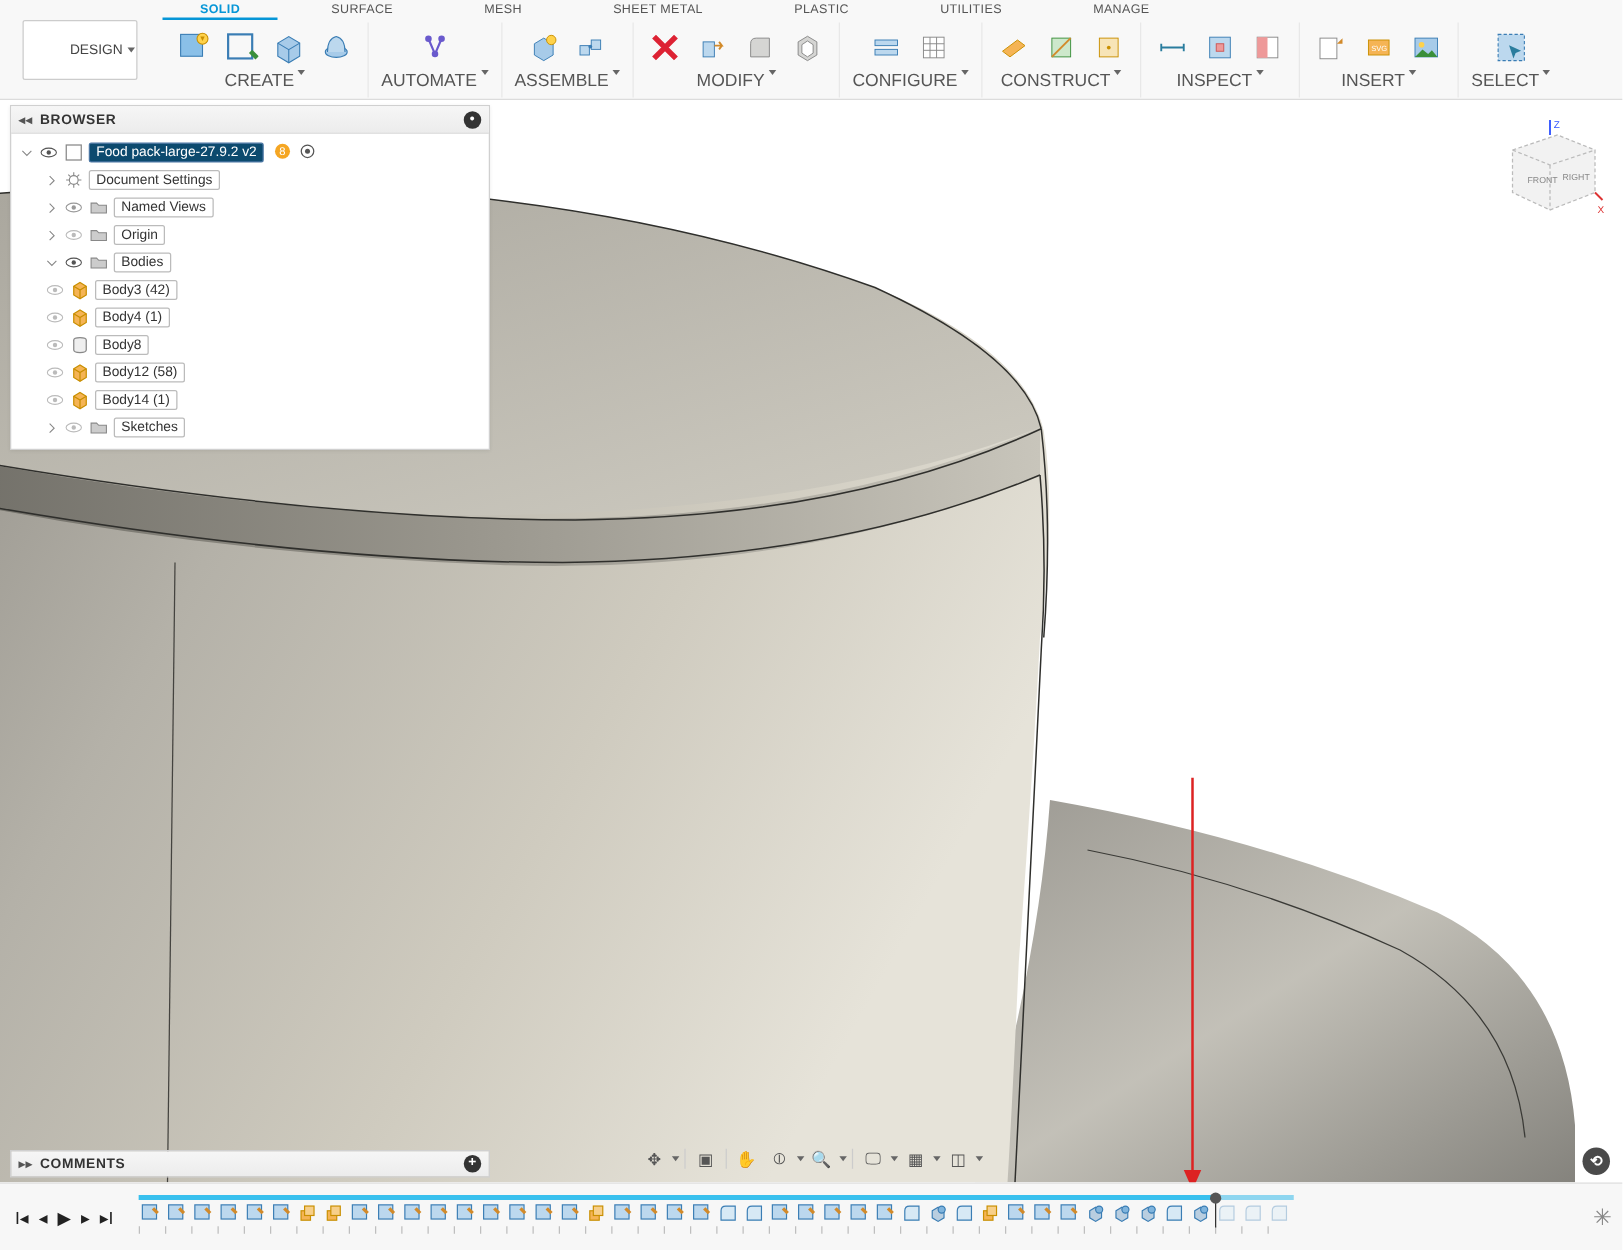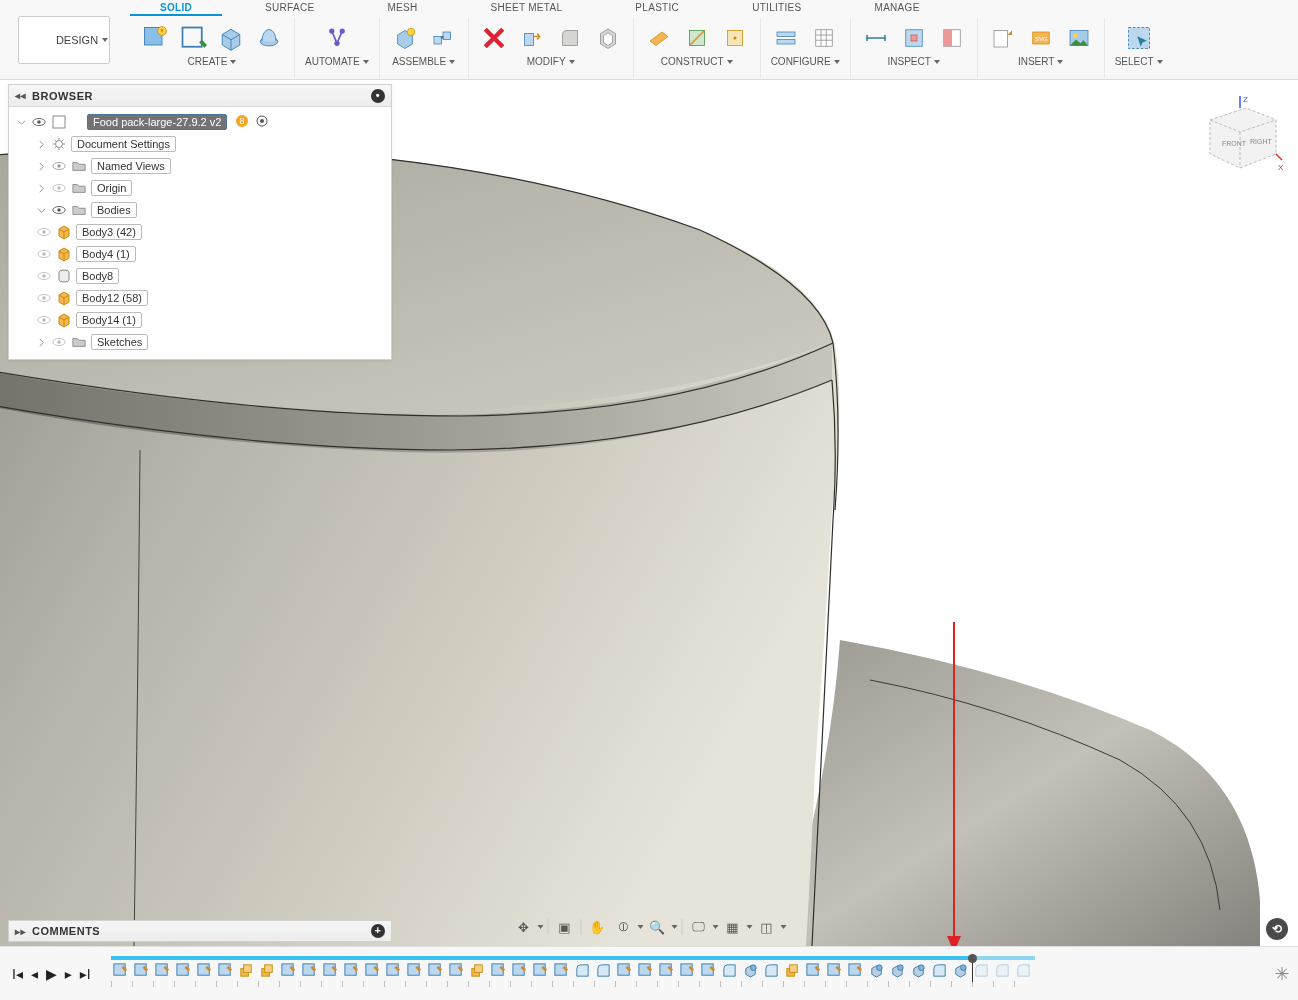--- a/index.html
+++ b/index.html
@@ -8,42 +8,42 @@
   
   .ribbon { position: absolute; left: 0; top: 0; width: 100%; height: 80px; background: #f8f8f8; border-bottom: 1px solid #dcdcdc; }
   .tab-strip { position: absolute; left: 130px; top: 0; height: 16px; display: flex; gap: 13px; font-size: 10px; color: #555; letter-spacing: .3px; }
   .tab-strip div { padding: 2px 30px 0 30px; cursor: pointer; white-space: nowrap; }
   .tab-strip .active { color: #0696d7; border-bottom: 2px solid #0696d7; font-weight: 600; }
 
   .groups { position: absolute; left: 130px; top: 18px; height: 60px; display: flex; }
   .grp { display: flex; flex-direction: column; align-items: center; padding: 0 10px; border-right: 1px solid #e8e8e8; }
   .grp:last-child { border-right: none; }
   .grp-icons { display: flex; gap: 8px; height: 40px; align-items: center; }
-  .grp-label { font-size: 10px; color: #555; margin-top: -2px; display: flex; align-items: center; gap: 3px; }
+  .grp-label { font-size: 14px; color: #555; margin-top: -2px; display: flex; align-items: flex-start; gap: 3px; }
   .caret { display: inline-block; border-left: 3px solid transparent; border-right: 3px solid transparent; border-top: 4px solid #666; }
 
   .design-btn { position: absolute; left: 18px; top: 16px; width: 92px; height: 48px; background: #fff; border: 1px solid #ccc; border-radius: 2px; display: flex; align-items: center; justify-content: center; font-size: 11px; color: #444; gap: 4px; cursor: pointer; padding-left: 36px; }
 
   .ic { width: 30px; height: 30px; display: flex; align-items: center; justify-content: center; cursor: pointer; }
   .ic svg { width: 28px; height: 28px; }
   .ic.sm svg { width: 24px; height: 24px; }
 
   
   .browser { position: absolute; left: 8px; top: 84px; width: 384px; background: #fff; border: 1px solid #d0d0d0; box-shadow: 0 1px 3px rgba(0,0,0,.08); font-size: 11px; }
   .browser-hdr { height: 22px; background: linear-gradient(#f6f6f6,#ececec); border-bottom: 1px solid #d7d7d7; display: flex; align-items: center; padding: 0 6px; font-weight: 600; color: #333; letter-spacing: .5px; }
   .browser-hdr .txt { flex: 1; }
   .collapse-arrows { font-size: 10px; color: #555; margin-right: 6px; cursor: pointer; }
   .circ-btn { width: 14px; height: 14px; border-radius: 50%; background: #333; color: #fff; font-size: 11px; line-height: 12px; text-align: center; cursor: pointer; }
 
   .tree { padding: 4px 0 6px 0; }
   .node { display: flex; align-items: center; height: 22px; gap: 4px; padding-left: 6px; }
   .node .vis { width: 16px; height: 16px; display:flex; align-items:center; justify-content:center; cursor:pointer; }
   .node .lbl { padding: 1px 5px; border: 1px solid transparent; border-radius: 2px; color: #333; white-space: nowrap; cursor:pointer; }
   .node.boxed .lbl { border-color: #bbb; background: #fff; }
-  .node.root .lbl { background: #737373; color: #fff; border-color: #4a76a3; margin-left: 16px; }
+  .node.root .lbl { background: #0c4a6e; color: #fff; border-color: #4a76a3; }
   .expander { width: 12px; height: 12px; display:flex; align-items:center; justify-content:center; cursor:pointer; color:#666; }
   .expander svg { width: 9px; height: 9px; }
   .ind1 { padding-left: 26px; }
   .ind3 { padding-left: 27px; }
 
   
   .eye svg, .folder svg, .cube svg, .gear svg, .cyl svg { width:14px; height:14px; }
 
   
   .viewport { position: absolute; left:0; top:80px; right:0; bottom:54px; background: #fff; z-index:-1; }
@@ -247,59 +247,59 @@
       <div class="grp-label">
           <span>MODIFY</span>
           <span class="caret"></span>
         </div>
     </div>
 
     <div class="grp">
       <div class="grp-icons">
         <span class="ic sm">
             <svg viewBox="0 0 32 32">
+              <rect x="4" y="8" width="24" height="6" fill="#bcd8ee" stroke="#3a7db4"></rect>
+              <rect x="4" y="18" width="24" height="6" fill="#bcd8ee" stroke="#3a7db4"></rect>
+            </svg>
+          </span>
+        <span class="ic sm">
+            <svg viewBox="0 0 32 32">
+              <rect x="5" y="5" width="22" height="22" fill="#fff" stroke="#888"></rect>
+              <path d="M5 12h22M5 19h22M12 5v22M19 5v22" stroke="#888"></path>
+            </svg>
+          </span>
+      </div>
+      <div class="grp-label">
+          <span>CONFIGURE</span>
+          <span class="caret"></span>
+        </div>
+    </div>
+
+    <div class="grp">
+      <div class="grp-icons">
+        <span class="ic sm">
+            <svg viewBox="0 0 32 32">
               <path d="M4 20 L20 8 28 14 12 26 Z" fill="#f5b455" stroke="#c98f00"></path>
             </svg>
           </span>
         <span class="ic sm">
             <svg viewBox="0 0 32 32">
               <rect x="6" y="6" width="20" height="20" fill="#cde8cb" stroke="#3a8f3a"></rect>
               <line x1="6" y1="26" x2="26" y2="6" stroke="#d28a2a" stroke-width="2"></line>
             </svg>
           </span>
         <span class="ic sm">
             <svg viewBox="0 0 32 32">
               <rect x="6" y="6" width="20" height="20" fill="#f7e4b7" stroke="#c98f00"></rect>
               <circle cx="16" cy="16" r="2" fill="#c98f00"></circle>
             </svg>
           </span>
       </div>
       <div class="grp-label">
           <span>CONSTRUCT</span>
-          <span class="caret"></span>
-        </div>
-    </div>
-
-    <div class="grp">
-      <div class="grp-icons">
-        <span class="ic sm">
-            <svg viewBox="0 0 32 32">
-              <rect x="4" y="8" width="24" height="6" fill="#bcd8ee" stroke="#3a7db4"></rect>
-              <rect x="4" y="18" width="24" height="6" fill="#bcd8ee" stroke="#3a7db4"></rect>
-            </svg>
-          </span>
-        <span class="ic sm">
-            <svg viewBox="0 0 32 32">
-              <rect x="5" y="5" width="22" height="22" fill="#fff" stroke="#888"></rect>
-              <path d="M5 12h22M5 19h22M12 5v22M19 5v22" stroke="#888"></path>
-            </svg>
-          </span>
-      </div>
-      <div class="grp-label">
-          <span>CONFIGURE</span>
           <span class="caret"></span>
         </div>
     </div>
 
     <div class="grp">
       <div class="grp-icons">
         <span class="ic sm">
             <svg viewBox="0 0 32 32">
               <path d="M4 16 h24 M4 12v8 M28 12v8" stroke="#2a7d9e" stroke-width="2"></path>
             </svg>

